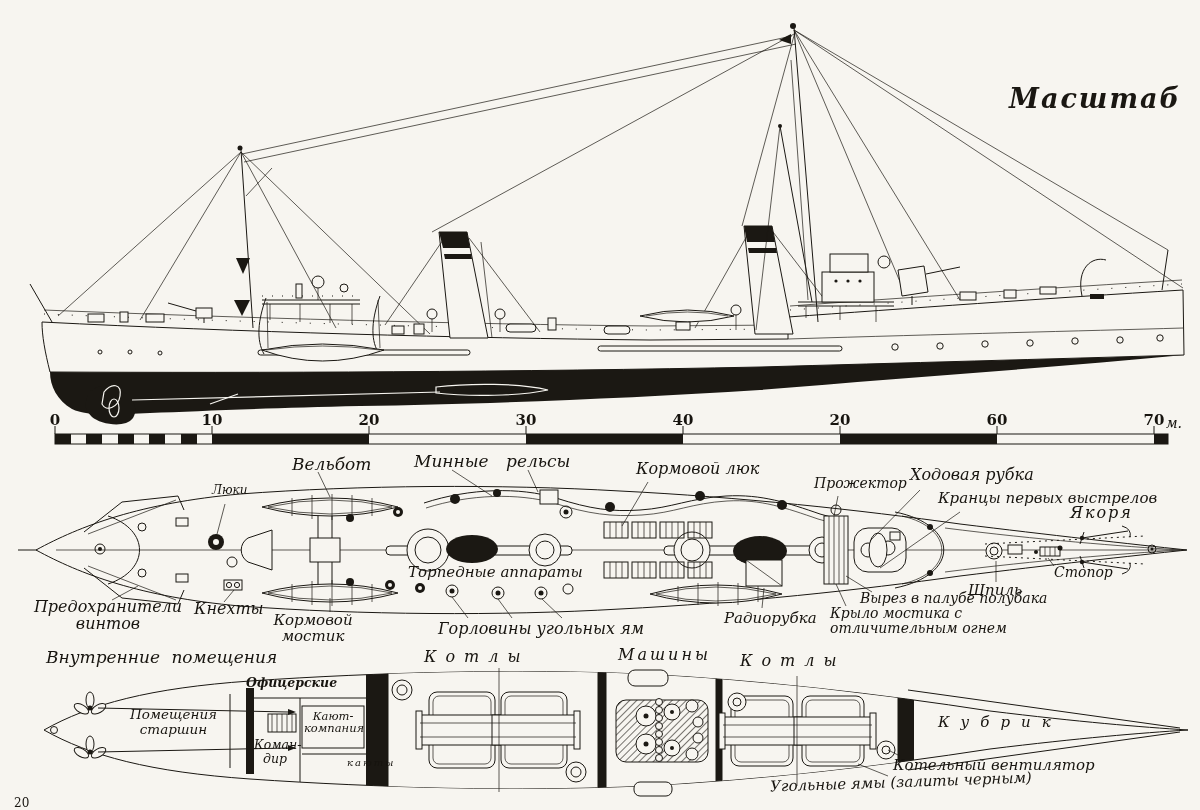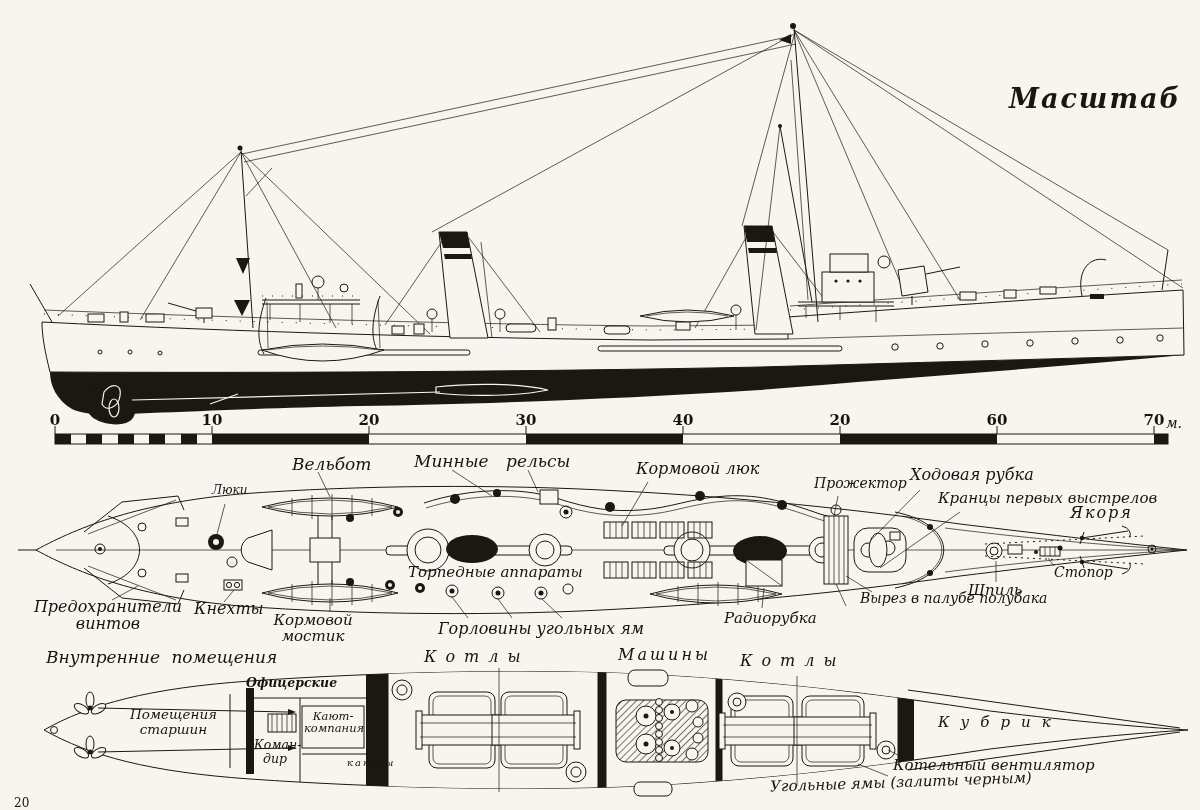--- a/index.html
+++ b/index.html
@@ -543,20 +543,22 @@
 <div class="lbl" style="left:938px;top:490px;font-size:15px;">Кранцы первых выстрелов</div>
 <div class="lbl" style="left:1070px;top:504px;font-size:16px;letter-spacing:2px;">Якоря</div>
 <div class="lbl ctr" style="left:28px;top:598px;width:160px;font-size:16px;">Предохранители
 винтов</div>
 <div class="lbl" style="left:194px;top:600px;font-size:16px;">Кнехты</div>
 <div class="lbl ctr" style="left:268px;top:612px;width:90px;font-size:15px;">Кормовой
 мостик</div>
 <div class="lbl" style="left:408px;top:564px;font-size:15px;">Торпедные аппараты</div>
 <div class="lbl" style="left:438px;top:620px;font-size:16px;">Горловины угольных ям</div>
 <div class="lbl" style="left:724px;top:610px;font-size:15px;">Радиорубка</div>
+<div class="lbl" style="left:830px;top:606px;font-size:14px;">Крыло мостика с
+отличительным огнем</div>
 <div class="lbl" style="left:860px;top:591px;font-size:14px;">Вырез в палубе полубака</div>
 <div class="lbl" style="left:968px;top:582px;font-size:15px;">Шпиль</div>
 <div class="lbl" style="left:1036px;top:565px;font-size:14px;margin-left:18px;">Стопор</div>
 
 <div class="lbl" style="left:46px;top:648px;font-size:17px;word-spacing:6px;">Внутренние помещения</div>
 <div class="lbl" style="left:424px;top:648px;font-size:16px;letter-spacing:9px;">Котлы</div>
 <div class="lbl" style="left:618px;top:646px;font-size:16px;letter-spacing:3px;">Машины</div>
 <div class="lbl" style="left:740px;top:652px;font-size:16px;letter-spacing:9px;">Котлы</div>
 <div class="lbl ctr" style="left:126px;top:707px;width:95px;font-size:13.5px;">Помещения
 старшин</div>

